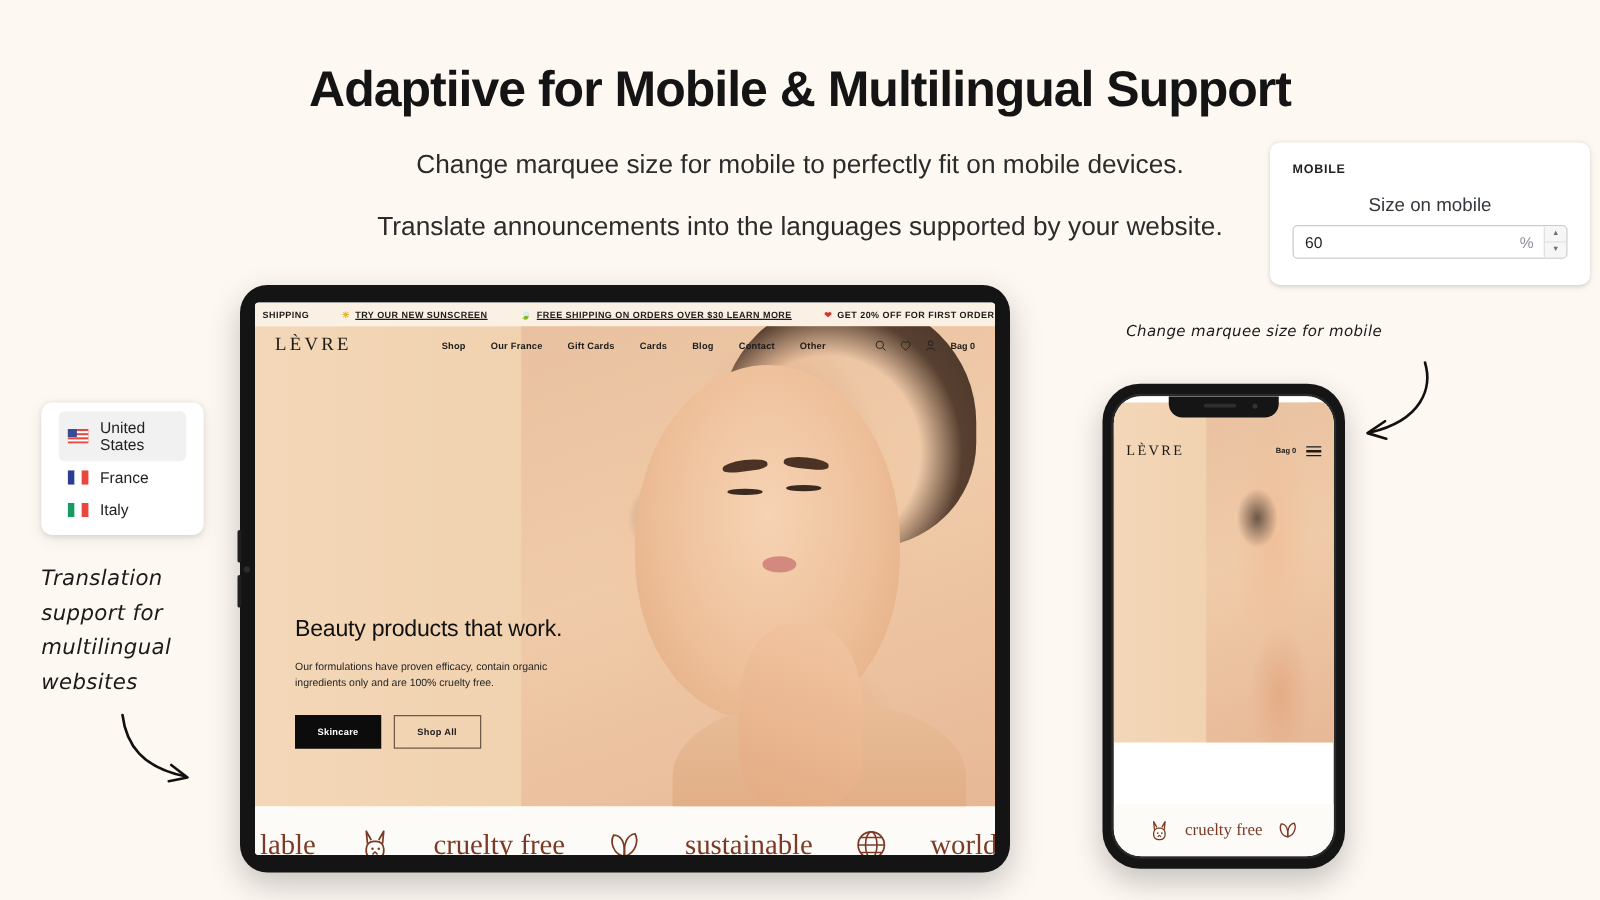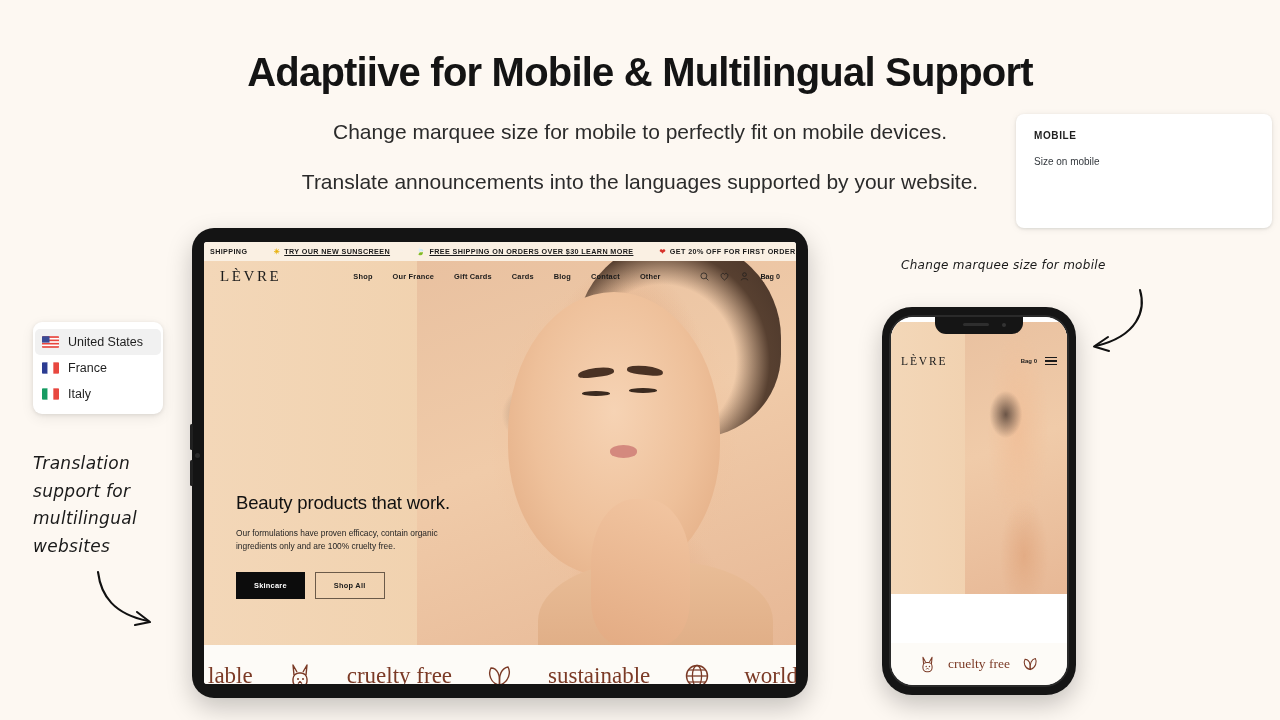--- a/index.html
+++ b/index.html
@@ -32,21 +32,21 @@
     width: 256px; height: 114px;
     background: #ffffff;
     border-radius: 8px;
     box-shadow: 0 1px 3px rgba(22,29,37,.12), 0 1px 8px rgba(22,29,37,.06);
     padding: 16px 18px 0 18px;
   }
   .mobile-card-title {
     font-size: 10px; font-weight: bold; letter-spacing: .6px;
     color: #1f1f1f; text-transform: uppercase;
   }
-  .mobile-field-label { margin-top: 15px; font-size: 10px; color: #34393e; }
+  .mobile-field-label { margin-top: 15px; font-size: 15px; color: #34393e; text-align: center; }
   .mobile-input-row {
     margin-top: 7px;
     display: flex; align-items: stretch;
     height: 27px;
     border: 1px solid #c9cccf; border-radius: 4px;
     background: #fff; overflow: hidden;
   }
   .mobile-input {
     flex: 1; border: 0; outline: none; background: transparent;
     font-size: 12.5px; color: #1f1f1f; padding-left: 9px;
@@ -65,21 +65,21 @@
     font-size: 6px; color: #6d7175; line-height: 1;
   }
   .spin-btn.up { border-bottom: 1px solid #dfe2e4; }
 
   
   .lang-card {
     position: absolute; left: 33px; top: 322px;
     width: 130px;
     background: #ffffff; border-radius: 9px;
     box-shadow: 0 1px 4px rgba(0,0,0,.10), 0 4px 14px rgba(0,0,0,.07);
-    padding: 7px 2px;
+    padding: 7px 14px;
   }
   .lang-item {
     display: flex; align-items: center; gap: 9px;
     padding: 6px 7px; border-radius: 5px;
     font-size: 12.5px; color: #1f1f1f;
   }
   .lang-item.selected { background: #f1f1f1; }
   .flag { width: 17px; height: 12px; flex: 0 0 auto; border-radius: 1px; overflow: hidden; display: block; }
 
   
@@ -270,20 +270,28 @@
 
 <div class="stage">
 
   <div class="page-title">Adaptiive for Mobile &amp; Multilingual Support</div>
   <div class="subtitle-1">Change marquee size for mobile to perfectly fit on mobile devices.</div>
   <div class="subtitle-2">Translate announcements into the languages supported by your website.</div>
 
   <div class="mobile-card">
     <div class="mobile-card-title">MOBILE</div>
     <div class="mobile-field-label">Size on mobile</div>
+    <div class="mobile-input-row">
+      <input class="mobile-input" value="60" style="">
+      <div class="mobile-suffix">%</div>
+      <div class="spinner">
+        <div class="spin-btn up">▲</div>
+        <div class="spin-btn down">▼</div>
+      </div>
+    </div>
   </div>
 
   <div class="lang-card">
     <div class="lang-item selected">
       <span class="flag">
         <svg width="17" height="12" viewBox="0 0 19 13">
           <rect width="19" height="13" fill="#E8473F"></rect>
           <rect y="1.9" width="19" height="1.85" fill="#fff"></rect>
             <rect y="5.6" width="19" height="1.85" fill="#fff"></rect>
           <rect y="9.3" width="19" height="1.85" fill="#fff"></rect>

